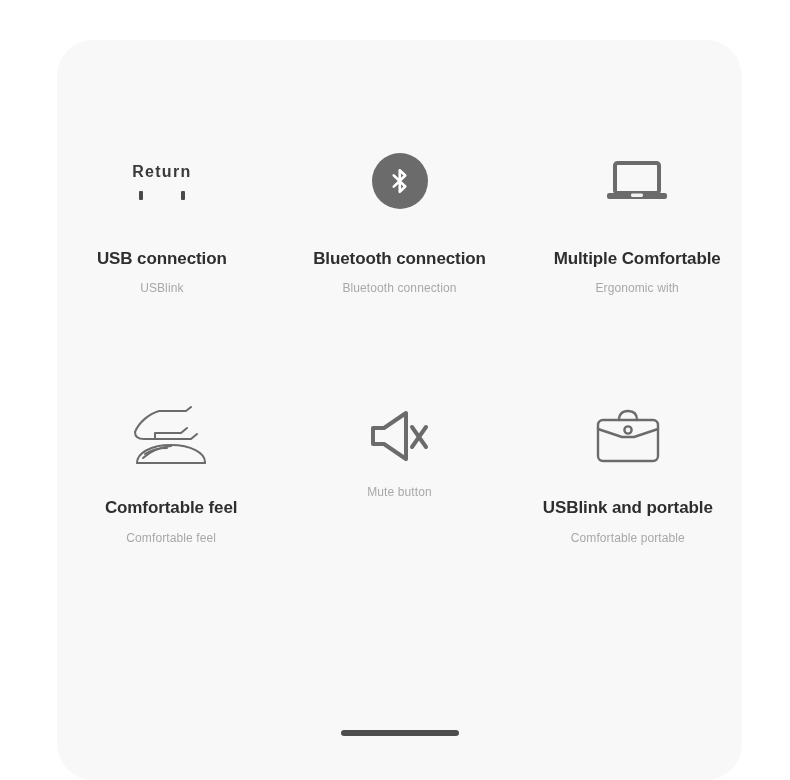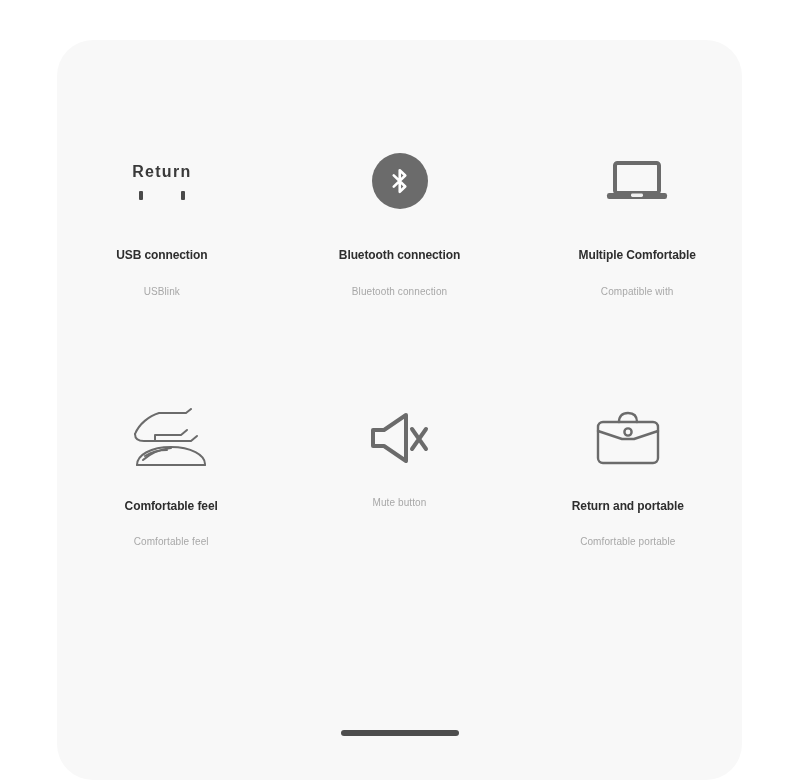--- a/index.html
+++ b/index.html
@@ -47,33 +47,33 @@
     align-items: center;
     text-align: center;
   }
   .icon-box {
     height: 72px;
     display: flex;
     align-items: center;
     justify-content: center;
   }
   .title {
-    font-size: 12px;
+    font-size: 17px;
     font-weight: bold;
     color: #2e2e2e;
     line-height: 1.14;
     letter-spacing: -0.1px;
     margin-top: 32px;
     max-width: 200px;
   }
   .row-two .title { margin-top: 26px; }
   .subtitle {
-    font-size: 10px;
+    font-size: 12px;
     color: #a8a8a8;
-    margin-top: 23px;
+    margin-top: 13px;
     letter-spacing: 0.1px;
   }
   
   .usb-icon {
     display: flex;
     flex-direction: column;
     align-items: center;
   }
   .usb-word {
     font-size: 16px;
@@ -157,21 +157,21 @@
 
         <div class="cell">
           <div class="icon-box">
             <svg width="66" height="50" viewBox="0 0 66 50" aria-hidden="true">
               <rect x="11" y="7" width="44" height="30" rx="2.5" fill="none" stroke="#6b6b6b" stroke-width="4"></rect>
               <rect x="3" y="37" width="60" height="6" rx="2.2" fill="#6b6b6b"></rect>
               <rect x="27" y="37.5" width="12" height="3.4" rx="1.4" fill="#f1f1f1"></rect>
             </svg>
           </div>
           <div class="title">Multiple Comfortable</div>
-          <div class="subtitle">Compatible with</div>
+          <div class="subtitle">Ergonomic with</div>
         </div>
 
       </div>
 
       <div class="row row-two">
 
         <div class="cell">
           <div class="icon-box">
             <svg width="84" height="60" viewBox="0 0 84 60" aria-hidden="true">
               <g fill="none" stroke="#6b6b6b" stroke-width="2" stroke-linecap="round" stroke-linejoin="round">
@@ -205,21 +205,21 @@
           <div class="icon-box">
             <svg width="72" height="58" viewBox="0 0 72 58" aria-hidden="true">
               <g fill="none" stroke="#6b6b6b" stroke-width="2.4" stroke-linejoin="round" stroke-linecap="round">
                 <path d="M27 13 C27 7, 30 4, 36 4 C42 4, 45 7, 45 13"></path>
                 <rect x="6" y="13" width="60" height="41" rx="5"></rect>
                 <path d="M6 22 L30 30 L42 30 L66 22"></path>
                 <circle cx="36" cy="23" r="3.6"></circle>
               </g>
             </svg>
           </div>
-          <div class="title">Return and portable</div>
+          <div class="title">USBlink and portable</div>
           <div class="subtitle">Comfortable portable</div>
         </div>
 
       </div>
     </div>
 
     <div class="home-bar-wrap">
       <div class="home-bar"></div>
     </div>
 

